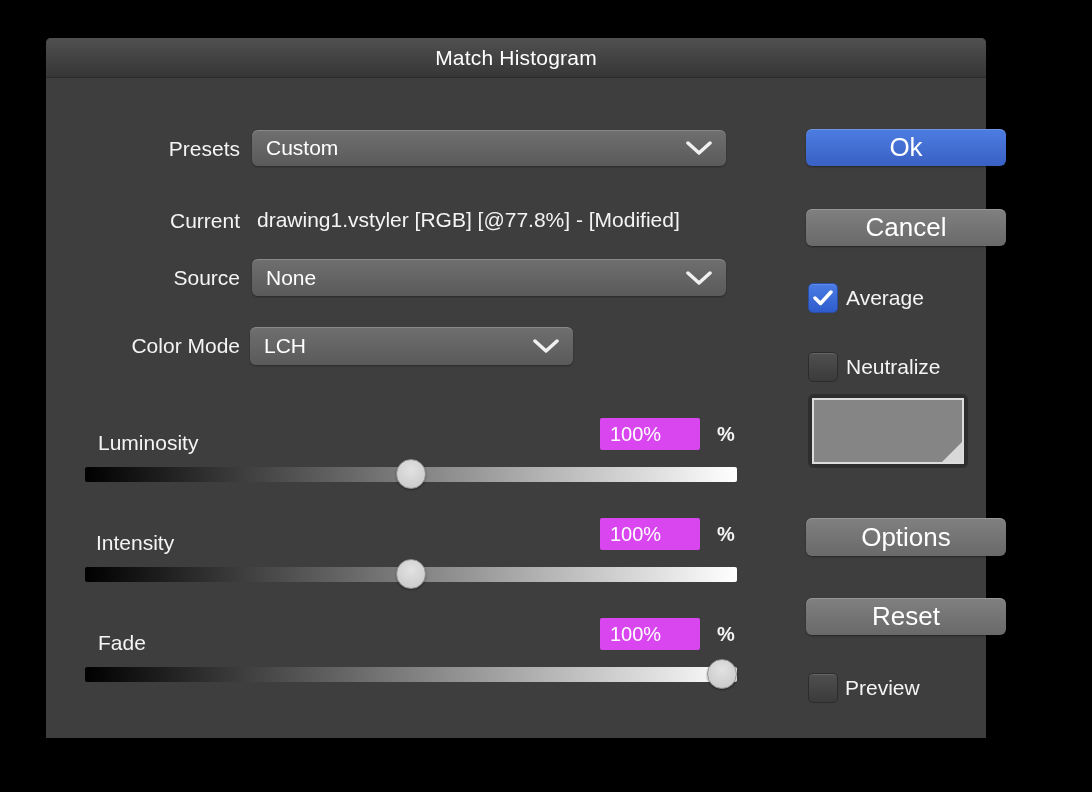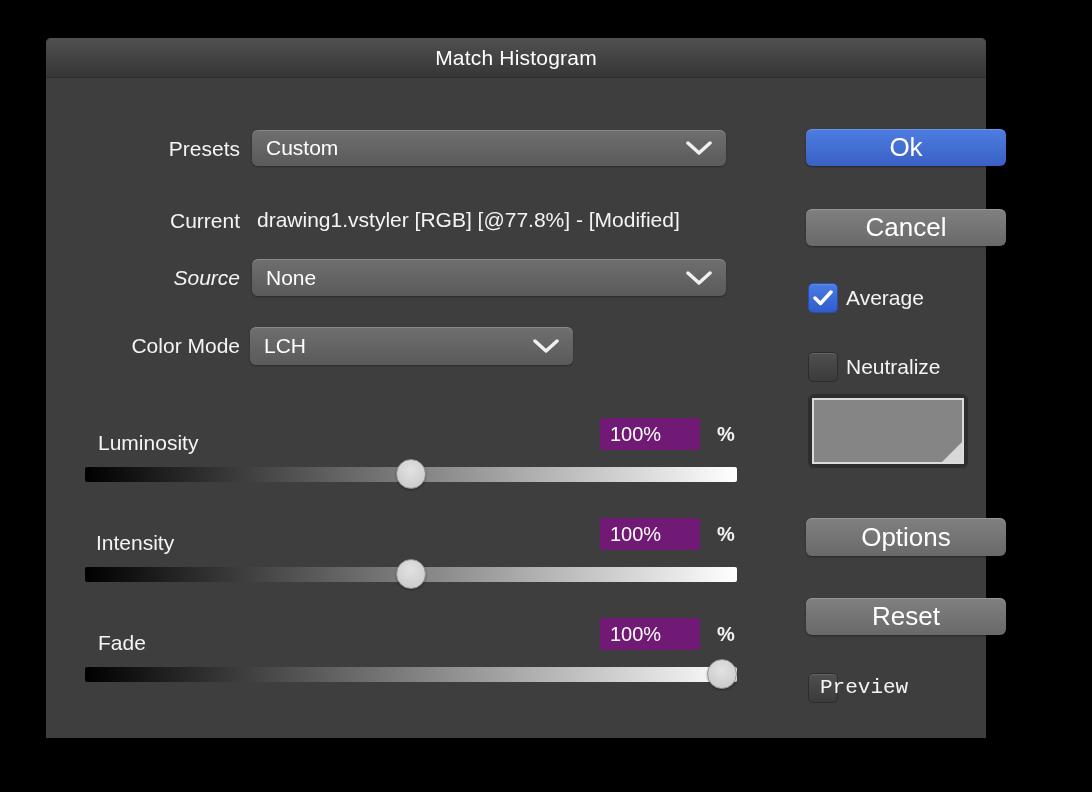--- a/index.html
+++ b/index.html
@@ -39,55 +39,55 @@
               background:linear-gradient(#4f4f4f,#3b3b3b);
               border:1px solid #2c2c2c;
               box-shadow:inset 0 1px 0 rgba(255,255,255,0.12);
               display:flex; align-items:center; justify-content:center; cursor:pointer; }
   .checkbox .check-icon { display:none; }
   .checkbox.checked { background:linear-gradient(#4a7ce4,#2f5ccd); border-color:#2a4ea8; }
   .checkbox.checked .check-icon { display:block; }
   .cb-label { position:absolute; color:#f4f4f4; font-size:21px; height:30px; line-height:30px; }
 
   .slider-label { position:absolute; color:#f4f4f4; font-size:21px; height:36px; line-height:36px; }
-  .value-input { position:absolute; width:100px; height:32px; background:#701a75;
+  .value-input { position:absolute; width:100px; height:32px; background:#d946ef;
                  border:none; border-radius:2px; color:#ffffff; font-size:20px;
                  font-family:"Liberation Sans",sans-serif; padding:0 0 0 10px; }
   .unit { position:absolute; color:#f4f4f4; font-size:20px; font-weight:bold;
           height:32px; line-height:32px; }
   .track { position:absolute; left:39px; width:652px; height:15px;
            background:linear-gradient(to right,#000000,#ffffff); border-radius:2px; }
   .thumb { position:absolute; width:30px; height:30px; border-radius:50%;
            background:radial-gradient(circle at 50% 35%, #e2e2e2, #c6c6c6);
            border:1px solid #8f8f8f; box-shadow:0 1px 2px rgba(0,0,0,0.4); cursor:grab; }
 
   .swatch-outer { position:absolute; left:762px; top:356px; width:160px; height:74px;
                   background:#2e2e2e; border-radius:6px; padding:4px; cursor:pointer; }
   .swatch-inner { position:relative; width:100%; height:100%;
                   border:2px solid #dcdcdc; overflow:hidden; }
   .swatch-corner { position:absolute; right:0; bottom:0; width:0; height:0;
                    border-left:20px solid transparent; border-bottom:20px solid #d8d8d8; }
 
   
   #presets-label { top:92px; }   #presets-dd  { left:206px; top:92px;  width:474px; height:36px; }
   #current-label { top:164px; }  #current-val { left:211px; top:164px; height:36px; line-height:36px; }
-  #source-label  { top:221px;font-style:italic; }  #source-dd   { left:206px; top:221px; width:474px; height:37px; }
+  #source-label  { top:221px; }  #source-dd   { left:206px; top:221px; width:474px; height:37px; }
   #cmode-label   { top:289px; }  #cmode-dd    { left:204px; top:289px; width:323px; height:38px; }
 
   #sl0-label { left:52px; top:387px; } #sl0-input { left:554px; top:380px; } #sl0-unit { left:671px; top:380px; } #sl0-track { top:429px; } #sl0-thumb { top:421px; }
   #sl1-label { left:50px; top:487px; } #sl1-input { left:554px; top:480px; } #sl1-unit { left:671px; top:480px; } #sl1-track { top:529px; } #sl1-thumb { top:521px; }
   #sl2-label { left:52px; top:587px; } #sl2-input { left:554px; top:580px; } #sl2-unit { left:671px; top:580px; } #sl2-track { top:629px; } #sl2-thumb { top:621px; }
 
   #ok-btn      { left:760px; top:91px; }
   #cancel-btn  { left:760px; top:171px; }
   #cb-average    { left:762px; top:245px; } #lbl-average    { left:800px; top:245px; }
   #cb-neutralize { left:762px; top:314px; } #lbl-neutralize { left:800px; top:314px; }
   #options-btn { left:760px; top:480px; height:38px; }
   #reset-btn   { left:760px; top:560px; }
-  #cb-preview  { left:762px; top:635px; } #lbl-preview { left:774px; top:635px;font-family:Liberation Mono, monospace; }
+  #cb-preview  { left:762px; top:635px; } #lbl-preview { left:799px; top:635px; }
 </style>
 </head>
 <body>
 
 <div class="dialog">
 
   <div class="titlebar">
     <span class="title">Match Histogram</span>
   </div>
 

